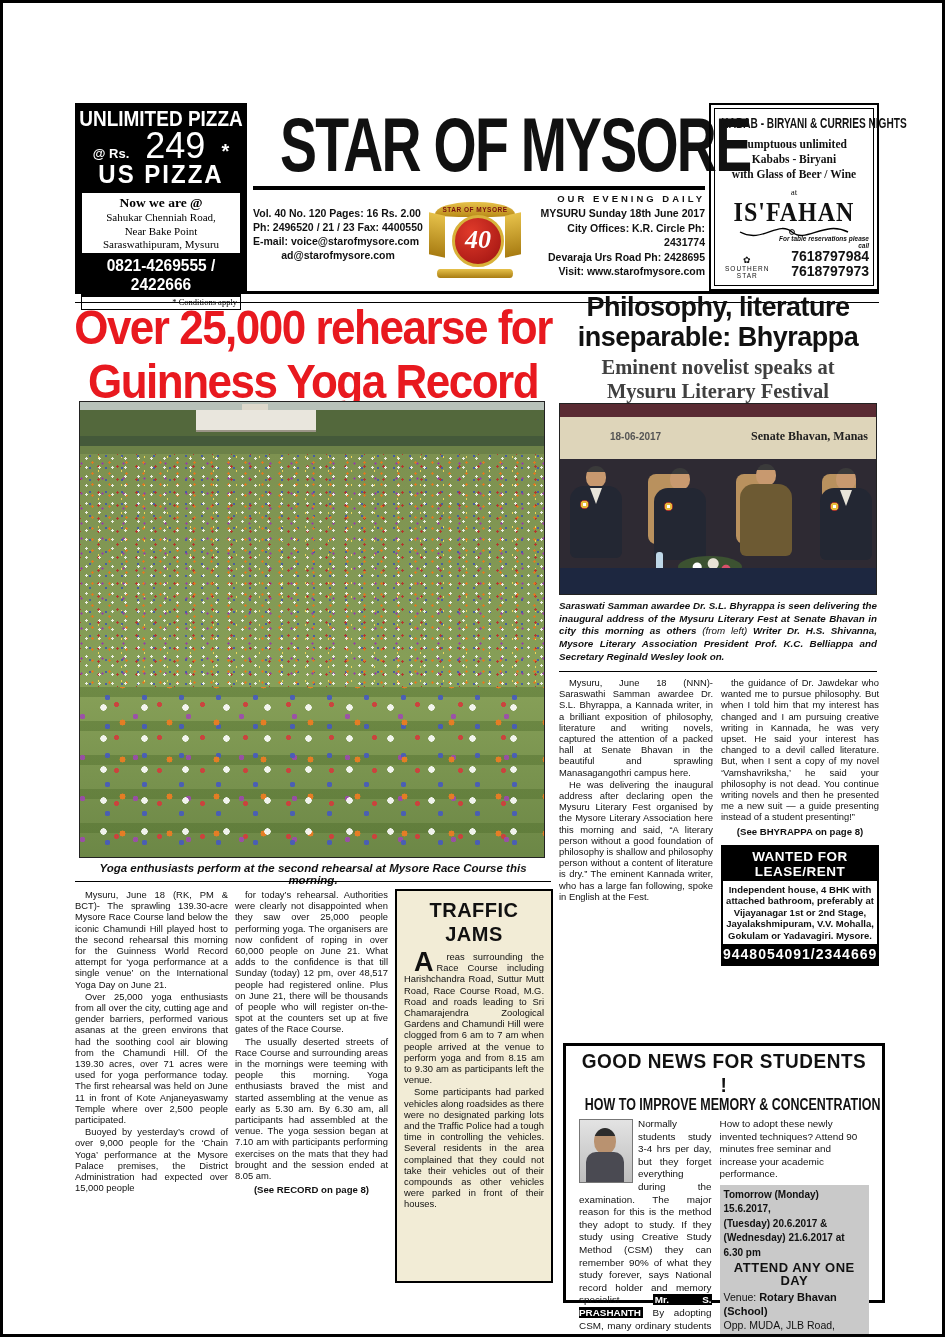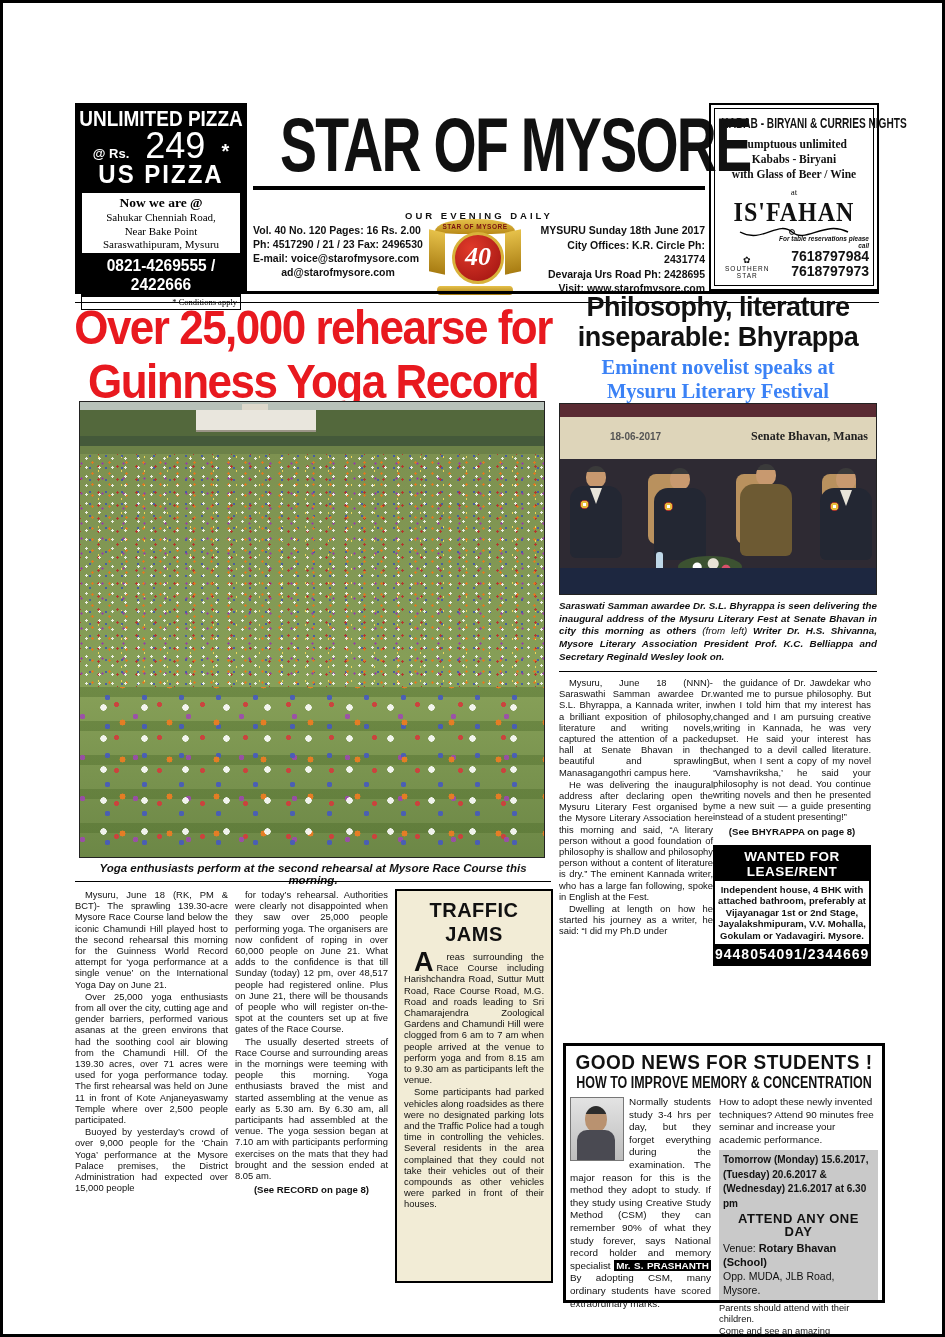--- a/index.html
+++ b/index.html
@@ -18,21 +18,21 @@
   .pz-white{background:#fff;color:#000;margin:3px 4px 4px 4px;border:1px solid #000;padding-top:2px;}
   .pz-now{font-family:"Liberation Serif",serif;font-weight:700;font-size:13.5px;}
   .pz-addr{font-family:"Liberation Serif",serif;font-size:11px;line-height:13.5px;}
   .pz-phone{background:#000;color:#fff;font-weight:700;font-size:15.5px;margin-top:3px;padding:2px 0;transform:scaleY(1.1);}
   .pz-cond{font-family:"Liberation Serif",serif;font-size:8.5px;text-align:right;padding:2px 3px 2px 0;}
 
   .masthead{position:absolute;left:250px;top:99px;width:452px;height:186px;}
   .mh-title{font-size:63px;font-weight:700;letter-spacing:-2px;white-space:nowrap;text-align:center;
     transform:scale(.88,1.22);transform-origin:center top;line-height:60px;margin-top:6px;}
   .mh-rule{border-top:4px solid #000;margin-top:18px;}
-  .mh-tag{text-align:center;font-size:9.5px;font-weight:700;letter-spacing:3px;margin-top:20px;}
+  .mh-tag{text-align:right;font-size:9.5px;font-weight:700;letter-spacing:3px;margin-top:3px;}
   .mh-info{display:flex;justify-content:space-between;margin-top:2px;}
   .mh-left{font-size:10.5px;line-height:14px;font-weight:700;width:170px;}
   .mh-left .sub{text-align:center;}
   .mh-right{font-size:10.5px;line-height:14.5px;font-weight:700;width:178px;text-align:right;}
   .logo40{position:relative;width:92px;height:78px;margin-top:-4px;}
   .logo-arc{position:absolute;left:6px;top:0;width:80px;height:15px;background:linear-gradient(#e6c14a,#b98a18);
     border-radius:50% 50% 40% 40%/90% 90% 20% 20%;color:#7a1010;font-size:6.5px;font-weight:700;text-align:center;line-height:15px;letter-spacing:.5px;}
   .logo-ribl,.logo-ribr{position:absolute;top:12px;width:16px;height:42px;background:linear-gradient(#e6c14a,#a87c12);}
   .logo-ribl{left:0;transform:skewY(12deg);}
   .logo-ribr{right:0;transform:skewY(-12deg);}
@@ -95,21 +95,21 @@
   .ncol{width:153px;}
   .ncol p, .tcol p{font-size:9.4px;line-height:11.2px;text-align:justify;text-indent:10px;margin:0 0 1px 0;}
   .see-more{font-size:9.6px;font-weight:700;text-align:center;margin-top:3px;}
 
   .traffic-box{width:158px;height:394px;background:#f2ecd6;border:2px solid #000;box-sizing:border-box;padding:6px 7px;}
   .tr-title{font-size:20px;font-weight:700;text-align:center;letter-spacing:.5px;margin:2px 0 6px 0;transform:scaleY(1.05);}
   .dropcap{float:left;font-size:27px;line-height:21px;font-weight:700;margin:1px 3px 0 0;}
 
   
   .bh-head{position:absolute;left:552px;top:289px;width:326px;text-align:center;font-weight:700;font-size:27px;line-height:30px;letter-spacing:-.5px;}
-  .bh-sub{position:absolute;left:552px;top:352px;width:326px;text-align:center;color:#3b82f6;
+  .bh-sub{position:absolute;left:552px;top:352px;width:326px;text-align:center;color:#404040;
     font-family:"Liberation Serif",serif;font-weight:700;font-size:20.5px;line-height:24px;}
   .stage-photo{position:absolute;left:556px;top:400px;width:318px;height:192px;border:1px solid #222;box-sizing:border-box;overflow:hidden;background:#2e2a33;}
   .st-top{position:absolute;left:0;top:0;right:0;height:13px;background:#5a2b33;}
   .st-banner{position:absolute;left:0;top:13px;right:0;height:42px;background:#ded5ba;color:#333;}
   .st-date{position:absolute;left:50px;top:14px;font-size:10px;font-weight:700;color:#555;}
   .st-venue{position:absolute;right:8px;top:12px;font-size:12px;font-weight:700;color:#222;font-family:"Liberation Serif",serif;}
   .chair{position:absolute;width:34px;height:70px;background:#b9915e;border-radius:8px;}
   .person{position:absolute;width:56px;height:92px;}
   .p-head{position:absolute;left:18px;top:0;width:20px;height:22px;border-radius:50% 50% 45% 45%;
     background:linear-gradient(#3a3a3a 0 28%,#c8996f 28%);}
@@ -117,32 +117,32 @@
   .p-shirt{position:absolute;left:22px;top:22px;width:12px;height:16px;background:#e8e4da;clip-path:polygon(0 0,100% 0,50% 100%);}
   .p-badge{position:absolute;left:12px;top:34px;width:9px;height:9px;border-radius:50%;background:radial-gradient(#fff 0 30%,#e6b93a 30% 60%,#b5342a 60%);}
   .st-table{position:absolute;left:0;bottom:0;right:0;height:26px;background:#1d2740;}
   .st-flower{position:absolute;left:118px;bottom:16px;width:64px;height:22px;border-radius:50%;
     background:radial-gradient(circle at 30% 50%,#fff 0 4px,transparent 5px),radial-gradient(circle at 55% 35%,#e8e2d5 0 5px,transparent 6px),radial-gradient(circle at 75% 60%,#d8506a 0 4px,transparent 5px),#3c5231;}
   .st-bottle{position:absolute;left:96px;bottom:20px;width:7px;height:22px;background:#bfd8e8;border-radius:3px;}
   .stage-caption{position:absolute;left:556px;top:597px;width:318px;font-style:italic;font-weight:700;
     font-size:9.8px;line-height:12.7px;text-align:justify;}
   .stage-caption .plain{font-weight:400;}
   .bh-rule{position:absolute;left:556px;top:668px;width:318px;border-top:1px solid #000;}
-  .bh-cols{position:absolute;left:556px;top:674px;width:320px;display:flex;gap:0;}
+  .bh-cols{position:absolute;left:556px;top:674px;width:320px;display:flex;gap:8px;}
   .bh-a{width:154px;}
   .bh-b{width:158px;}
   .bh-cols p{font-size:9.4px;line-height:11.2px;text-align:justify;text-indent:10px;margin:0 0 1px 0;}
 
   .wanted-box{margin-top:8px;border:2px solid #000;text-align:center;}
   .w-head{background:#000;color:#fff;font-weight:700;font-size:13.5px;letter-spacing:.5px;padding:2px 0;transform-origin:center;}
   .w-body{font-weight:700;font-size:9.5px;line-height:11.5px;padding:3px 2px;}
   .w-phone{background:#000;color:#fff;font-weight:700;font-size:14px;padding:2px 0;letter-spacing:1px;}
 
   
-  .students-ad{position:absolute;left:560px;top:1040px;width:322px;height:260px;border:3px solid #000;box-sizing:border-box;padding:5px 4px;}
+  .students-ad{position:absolute;left:560px;top:1040px;width:322px;height:260px;border:3px solid #000;box-sizing:border-box;padding:5px 13px;}
   .sa-title{text-align:center;font-weight:700;font-size:19px;letter-spacing:.5px;transform:scaleY(1.1);}
   .sa-sub{text-align:center;font-weight:700;font-size:13px;transform:scale(.96,1.2);margin-top:2px;white-space:nowrap;}
   .sa-cols{display:flex;gap:8px;margin-top:6px;}
   .sa-left{width:47%;font-size:9.9px;line-height:12.6px;text-align:justify;}
   .portrait{float:left;width:52px;height:62px;border:1px solid #777;margin:1px 5px 2px 0;position:relative;
     background:linear-gradient(#e3e3e3,#bdbdbd);}
   .pt-head{position:absolute;left:14px;top:8px;width:22px;height:26px;border-radius:50% 50% 46% 46%;
     background:linear-gradient(#2c2c2c 0 30%,#b99270 30%);}
   .pt-body{position:absolute;left:6px;top:32px;width:38px;height:30px;border-radius:10px 10px 0 0;background:#4a4a52;}
   .hl{background:#000;color:#fff;font-weight:700;padding:0 2px;}
@@ -177,21 +177,21 @@
     </div>
   </div>
 
   <div class="masthead">
     <div class="mh-title">STAR OF MYSORE</div>
     <div class="mh-rule"></div>
     <div class="mh-tag">OUR EVENING DAILY</div>
     <div class="mh-info">
       <div class="mh-left">
         <div>Vol. 40   No. 120   Pages: 16   Rs. 2.00</div>
-        <div>Ph: 4517290 / 21 / 23    Fax: 2496530</div>
+        <div>Ph: 2496520 / 21 / 23    Fax: 4400550</div>
         <div>E-mail: voice@starofmysore.com</div>
         <div class="sub">ad@starofmysore.com</div>
       </div>
       <div class="logo40">
         <div class="logo-arc">STAR OF MYSORE</div>
         <div class="logo-ribl"></div>
         <div class="logo-ribr"></div>
         <div class="logo-circle">40</div>
         <div class="logo-base"></div>
       </div>
@@ -312,21 +312,20 @@
     <div class="st-table"></div>
   </div>
 
   <div class="stage-caption"><span>Saraswati Samman awardee Dr. S.L. Bhyrappa is seen delivering the inaugural address of the Mysuru Literary Fest at Senate Bhavan in city this morning as others </span><span class="plain">(from left)</span><span> Writer Dr. H.S. Shivanna, Mysore Literary Association President Prof. K.C. Belliappa and Secretary Reginald Wesley look on.</span></div>
   <div class="bh-rule"></div>
 
   <div class="bh-cols">
     <div class="bh-a">
       <p>Mysuru, June 18 (NNN)- Saraswathi Samman awardee Dr. S.L. Bhyrappa, a Kannada writer, in a brilliant exposition of philosophy, literature and writing novels, captured the attention of a packed hall at Senate Bhavan in the beautiful and sprawling Manasagangothri campus here.</p>
       <p>He was delivering the inaugural address after declaring open the Mysuru Literary Fest organised by the Mysore Literary Association here this morning and said, “A literary person without a good foundation of philosophy is shallow and philosophy person without a content of literature is dry.” The eminent Kannada writer, who has a large fan following, spoke in English at the Fest.</p>
-      <p>Dwelling at length on how he started his journey as a writer, he said: “I did my Ph.D under</p>
     </div>
     <div class="bh-b">
       <p>the guidance of Dr. Jawdekar who wanted me to pursue philosophy. But when I told him that my interest has changed and I am pursuing creative writing in Kannada, he was very upset. He said your interest has changed to a devil called literature. But, when I sent a copy of my novel ‘Vamshavriksha,’ he said your philosophy is not dead. You continue writing novels and then he presented me a new suit — a guide presenting instead of a student presenting!”</p>
       <div class="see-more">(See BHYRAPPA on page 8)</div>
       <div class="wanted-box">
         <div class="w-head">WANTED FOR LEASE/RENT</div>
         <div class="w-body">Independent house, 4 BHK with attached bathroom, preferably at Vijayanagar 1st or 2nd Stage, Jayalakshmipuram, V.V. Mohalla, Gokulam or Yadavagiri. Mysore.</div>
         <div class="w-phone">9448054091/2344669</div>
       </div>
     </div>

